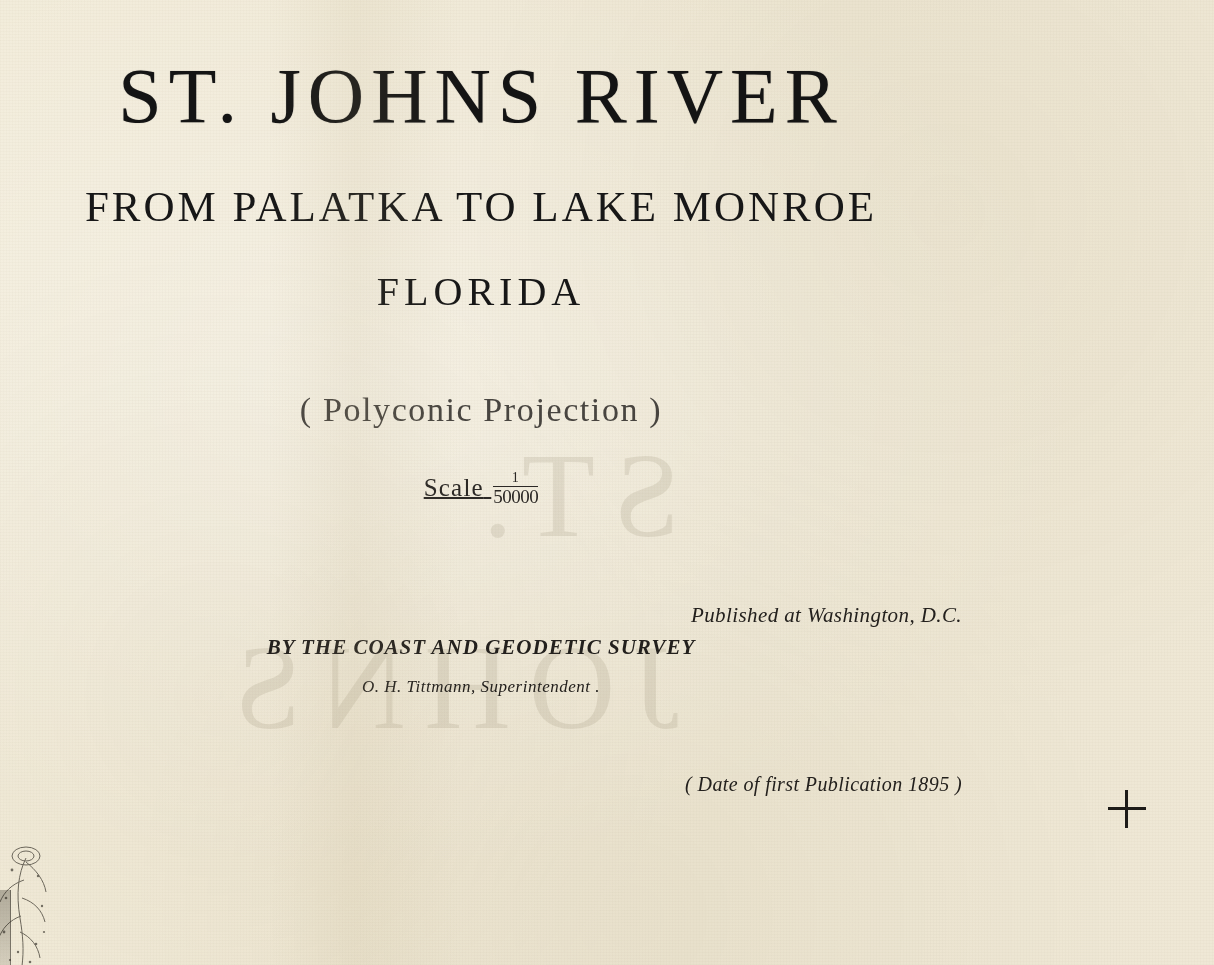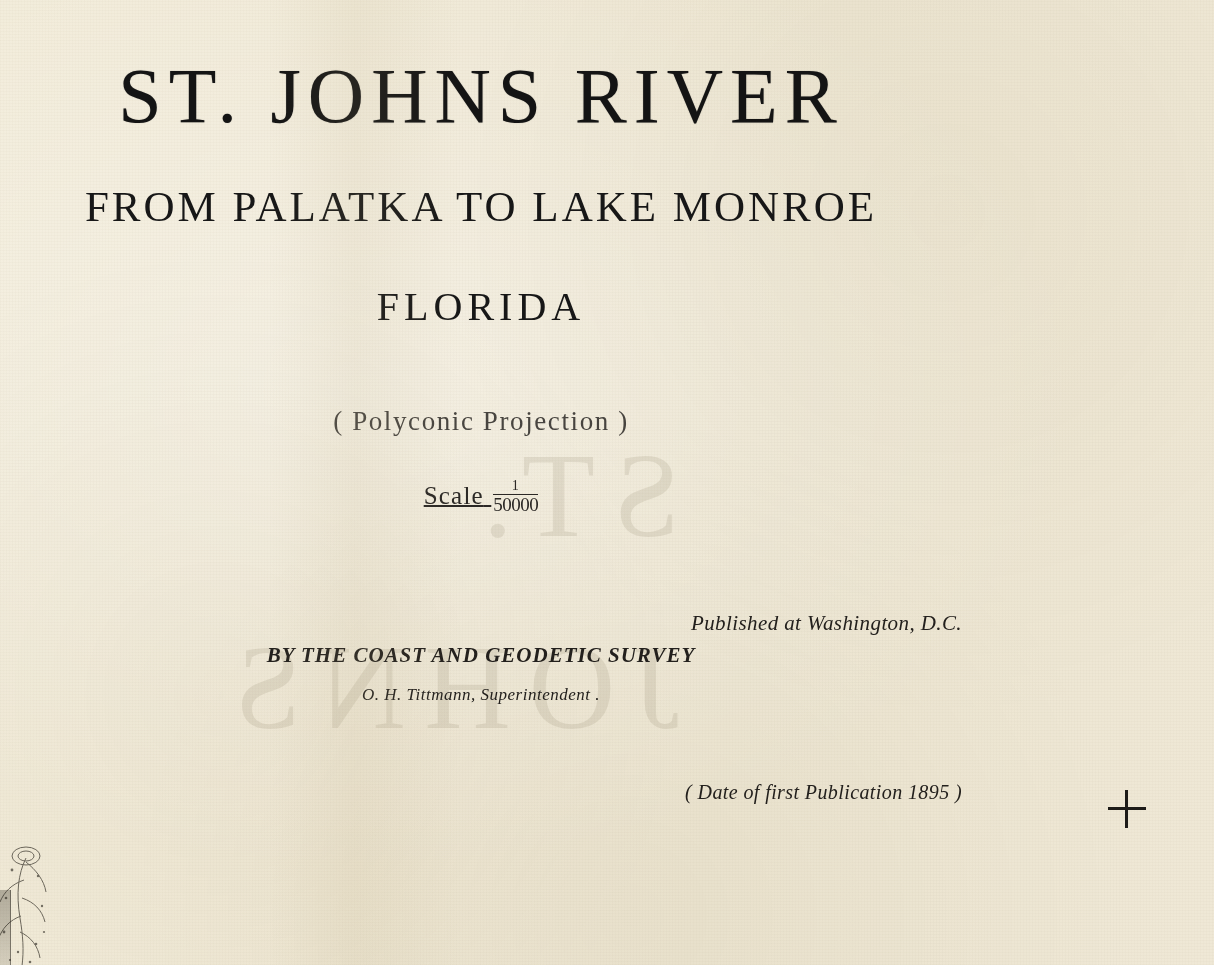--- a/index.html
+++ b/index.html
@@ -68,29 +68,29 @@
     text-shadow: 0 0 1px rgba(20,20,20,0.35);
   }
   .t-sub {
     margin-top: 46px;
     font-size: 43px;
     letter-spacing: 3.0px;
     color: #171717;
     font-family: "Liberation Serif", serif;
   }
   .t-state {
-    margin-top: 52px;
+    margin-top: 37px;
     font-size: 40px;
     letter-spacing: 5px;
     color: #171717;
     text-align: center;
   }
   .t-projection {
     margin-top: 76px;
-    font-size: 27px;
+    font-size: 34px;
     letter-spacing: 1.6px;
     color: #3a3733;
     opacity: 0.92;
   }
 
   .t-scale {
     margin-top: 43px;
     font-size: 25px;
     letter-spacing: 1.2px;
     color: #2b2825;

